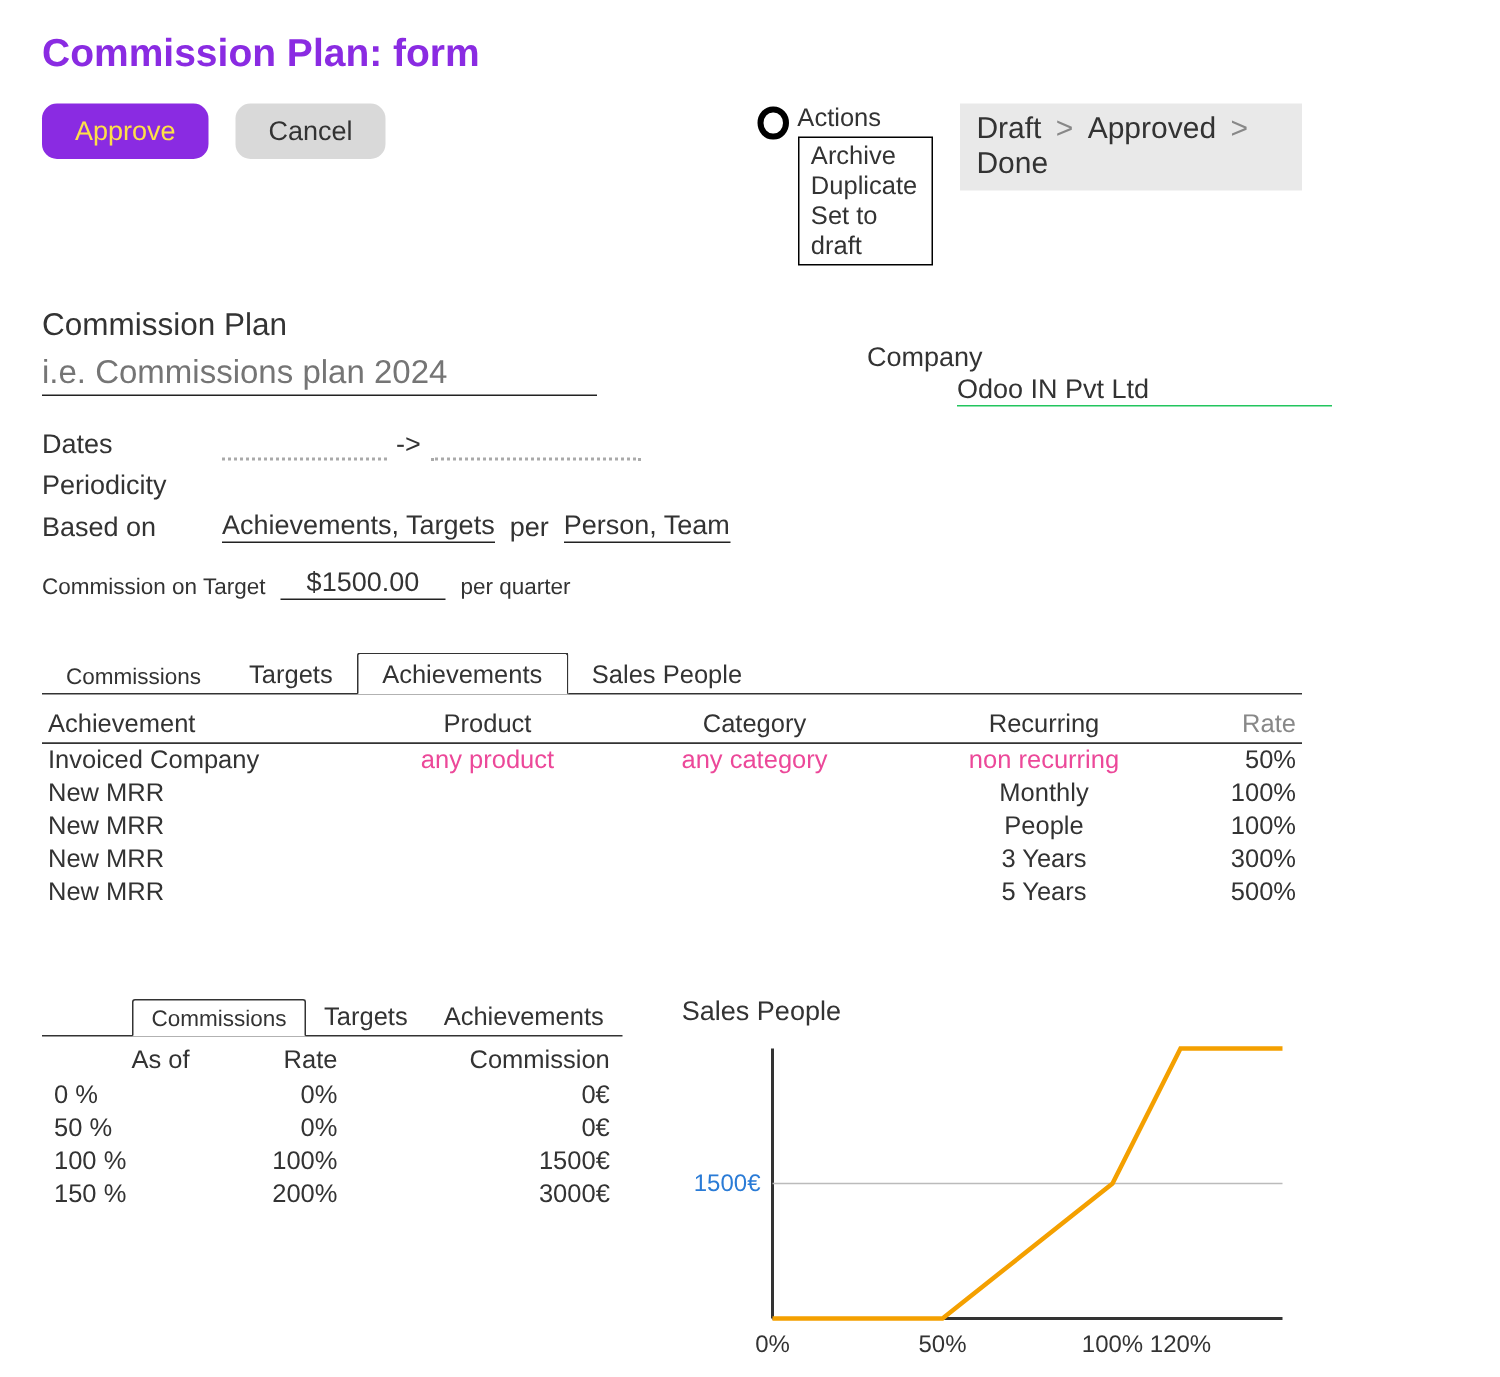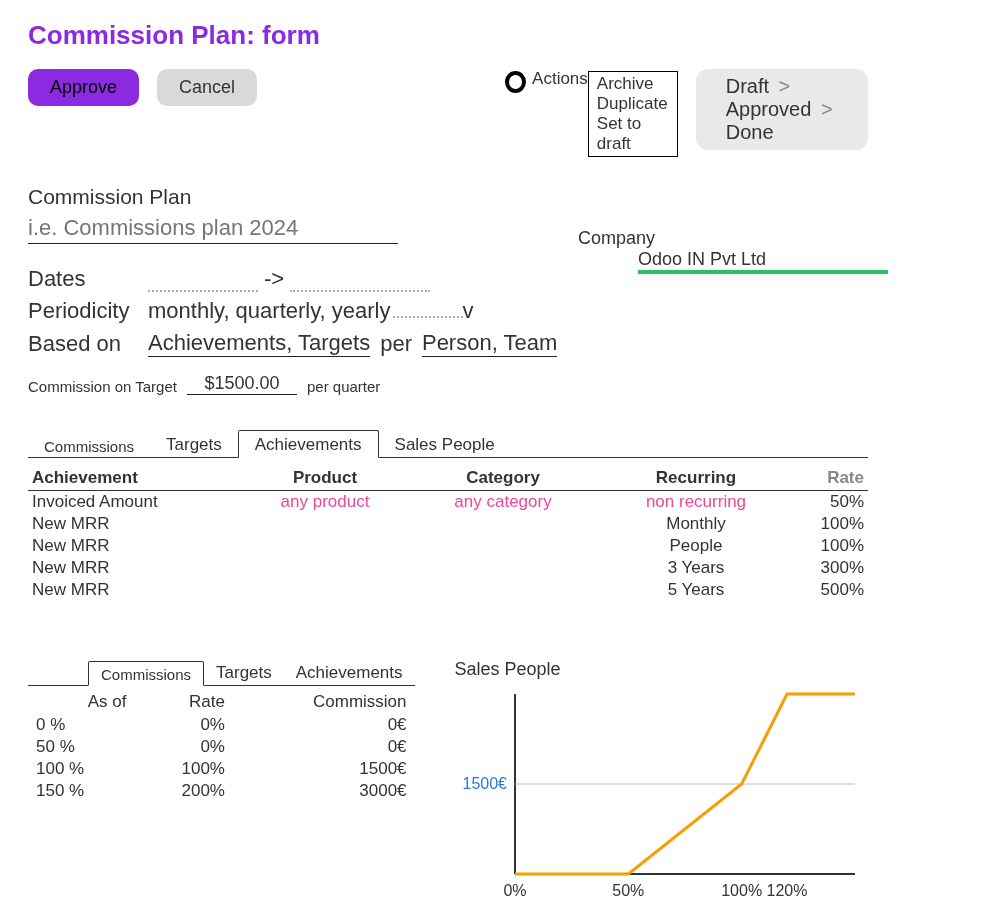--- a/index.html
+++ b/index.html
@@ -1,47 +1,47 @@
 <!DOCTYPE html>
 <html><head>
 <meta charset="utf-8">
 <style>
   html,body{margin:0;padding:0;background:#fff;color:#333;font-family:"Comic Sans MS","Comic Sans",cursive,sans-serif;font-size:16px}
   .page{width:896px;min-height:918px;padding:20px 28px;box-sizing:border-box;position:relative}
   .page-title{color:#8a2be2;font-size:26px;font-weight:bold;margin:0 0 18px 0}
   .top-row{display:flex;align-items:flex-start;gap:18px}
   .btn{display:inline-block;padding:8px 22px;border-radius:10px;font-size:18px;cursor:pointer;border:none;font-family:inherit}
-  .btn-primary{background:#8a2be2;color:#000000}
+  .btn-primary{background:#8a2be2;color:#fde047}
   .btn-secondary{background:#d9d9d9;color:#333}
   .actions-block{display:flex;gap:6px;margin-left:230px}
   .actions-bullet{width:14px;height:14px;border-radius:50%;background:#fff;border:4px solid #000;margin-top:2px}
-  .actions-body{display:flex;}
+  .actions-body{display:flex;flex-direction:column}
   .actions-label{font-size:17px}
   .actions-menu{border:1px solid #000;padding:2px 8px;margin-top:2px}
   .actions-menu div{font-size:17px;cursor:pointer}
-  .status-pill{margin-left:auto;background:#e9e9e9;border-radius:12px;padding:6px 28px;font-size:20px}
+  .status-pill{margin-left:auto;background:#e9e9e9;border-radius:0;padding:6px 9px;font-size:20px}
   .status-pill span{margin:0 2px}
   .status-pill .sep{color:#888}
   .section-label{font-size:21px;margin:28px 0 4px 0}
   .plan-name{width:370px;border:none;border-bottom:1px solid #222;font-family:inherit;font-size:22px;color:#bbb;padding:2px 0}
-  .fields{margin-top:22px;font-size:22px}
+  .fields{margin-top:22px;font-size:18px}
   .row{display:flex;align-items:flex-end;margin-bottom:6px}
   .lbl{width:120px}
   .dotted{border-bottom:2px dotted #aaa;display:inline-block;height:16px}
   .under{border-bottom:1px solid #222;display:inline-block}
   .company-block{position:absolute;left:578px;top:228px;font-size:18px}
-  .company-val{border-bottom:4px solid #22c55e;display:inline-block;min-width:250px;margin-left:60px}
+  .company-val{border-bottom:1px solid #22c55e;display:inline-block;min-width:250px;margin-left:60px}
   .cot{margin-top:16px;font-size:15px;display:flex;align-items:flex-end}
   .cot .amount{display:inline-block;width:110px;text-align:center;border-bottom:1px solid #222;font-size:18px;margin:0 10px}
   .tabs{display:flex;align-items:flex-end;margin-top:34px}
   .tab{padding:4px 16px 2px 16px;font-size:17px;cursor:pointer}
   .tab.active{border:1px solid #333;border-bottom:1px solid #fff;border-radius:2px 2px 0 0;position:relative;top:1px;background:#fff}
   .tab-strip{border-top:1px solid #333}
   .ach-table{width:100%;margin-top:8px;font-size:17px;border-collapse:collapse}
-  .ach-table th{font-weight:bold;text-align:left;border-bottom:1px solid #333;padding:2px 4px}
+  .ach-table th{font-weight:normal;text-align:left;border-bottom:1px solid #333;padding:2px 4px}
   .ach-table th.rate{text-align:right;color:#888}
   .ach-table td{padding:1px 4px}
   .ach-table td.rec{text-align:center}
   .ach-table td.rate{text-align:right}
   .ghost{color:#ec4899}
   .lower{display:flex;margin-top:58px;gap:40px;align-items:flex-start}
   .lower .left{width:420px}
   .lower-tabs{display:flex;align-items:flex-end;font-size:17px}
   .lower-tab{padding:4px 12px 2px 12px;cursor:pointer}
   .lower-tab.active{border:1px solid #333;border-bottom:1px solid #fff;border-radius:2px 2px 0 0;position:relative;top:1px;background:#fff;font-size:15px}
@@ -94,21 +94,20 @@
 
   <div class="fields">
     <div class="row">
       <span class="lbl">Dates</span>
       <span class="dotted" style="width:110px"></span>
       <span style="margin:0 6px">-&gt;</span>
       <span class="dotted" style="width:140px"></span>
     </div>
     <div class="row">
       <span class="lbl">Periodicity</span>
-      <span><span>monthly, quarterly, yearly</span><span class="dotted" style="width:70px;margin-left:2px"></span>v</span>
     </div>
     <div class="row">
       <span class="lbl">Based on</span>
       <span class="under">Achievements, Targets</span>
       <span style="margin:0 10px">per</span>
       <span class="under">Person, Team</span>
     </div>
   </div>
 
   <div class="company-block">
@@ -136,21 +135,21 @@
         <tr>
       <th style="width:200px">Achievement</th>
       <th style="width:170px;text-align:center">Product</th>
       <th style="width:170px;text-align:center">Category</th>
       <th style="width:200px;text-align:center">Recurring</th>
       <th class="rate">Rate</th>
     </tr>
       </thead>
     <tbody id="ach-body">
         <tr>
-          <td>Invoiced Amount</td>
+          <td>Invoiced Company</td>
           <td class="ghost" style="text-align:center">any product</td>
           <td class="ghost" style="text-align:center">any category</td>
           <td class="rec ghost">non recurring</td>
           <td class="rate">50%</td>
         </tr>
         <tr>
           <td>New MRR</td>
           <td style="text-align:center"></td>
           <td style="text-align:center"></td>
           <td class="rec">Monthly</td>

